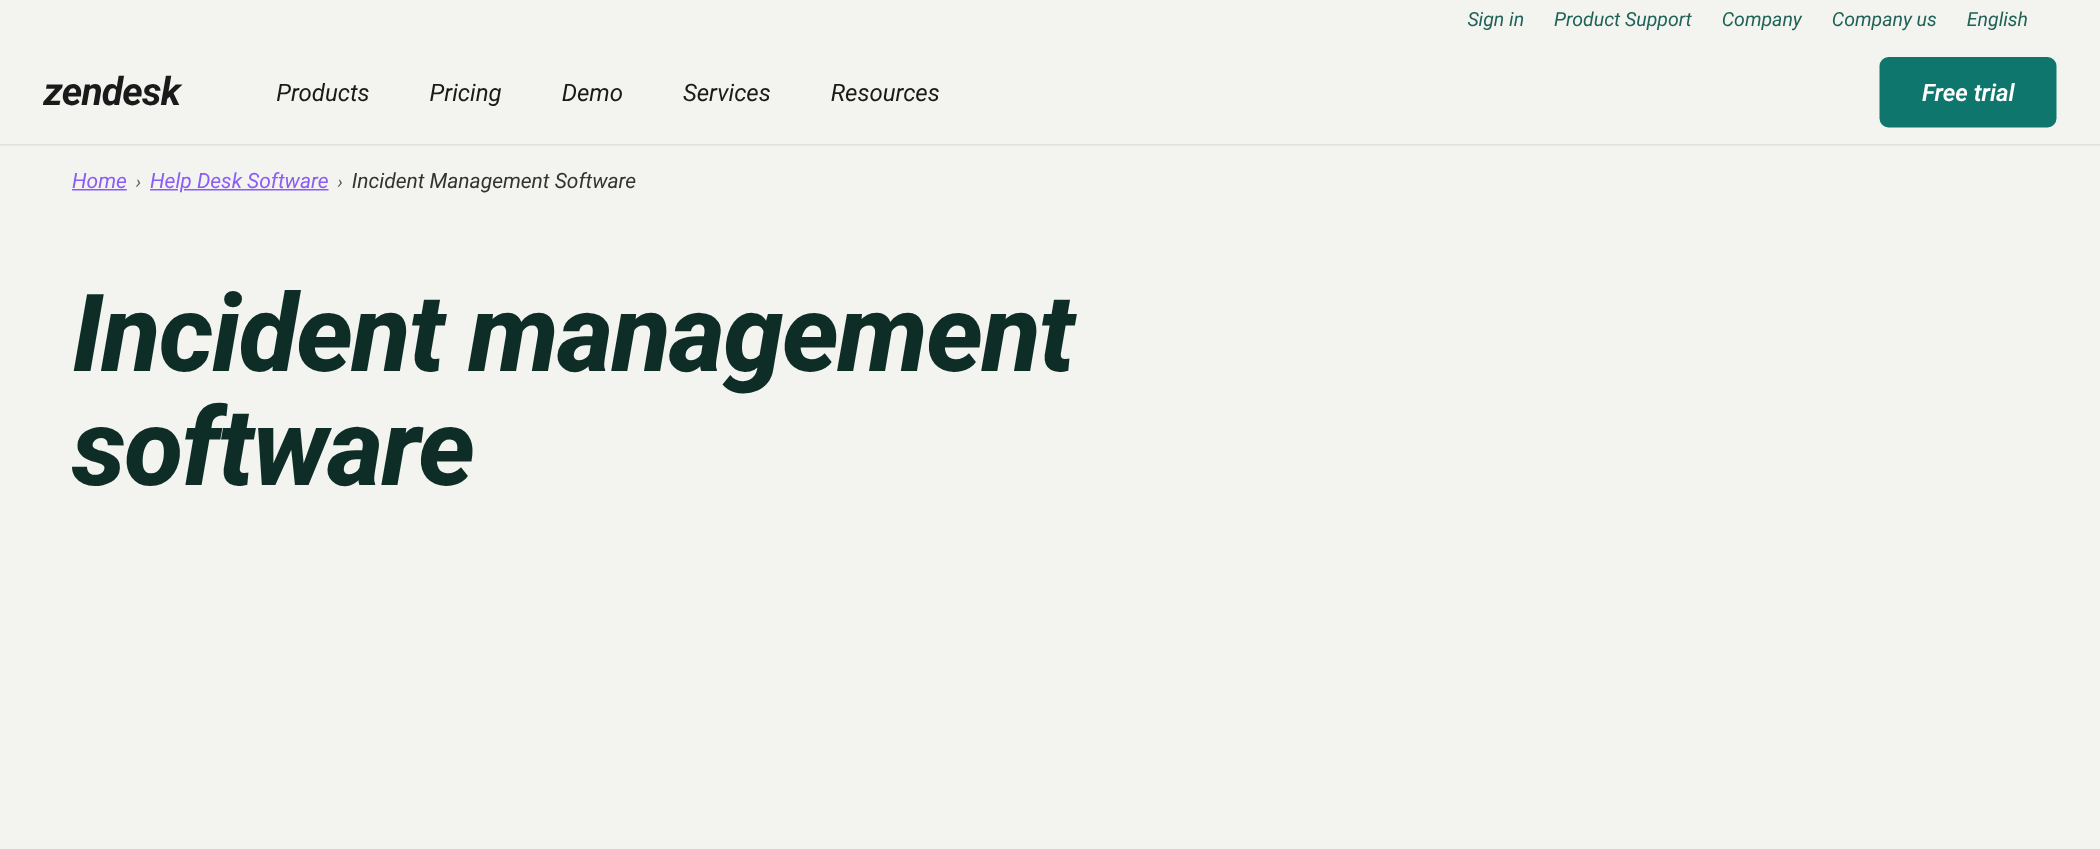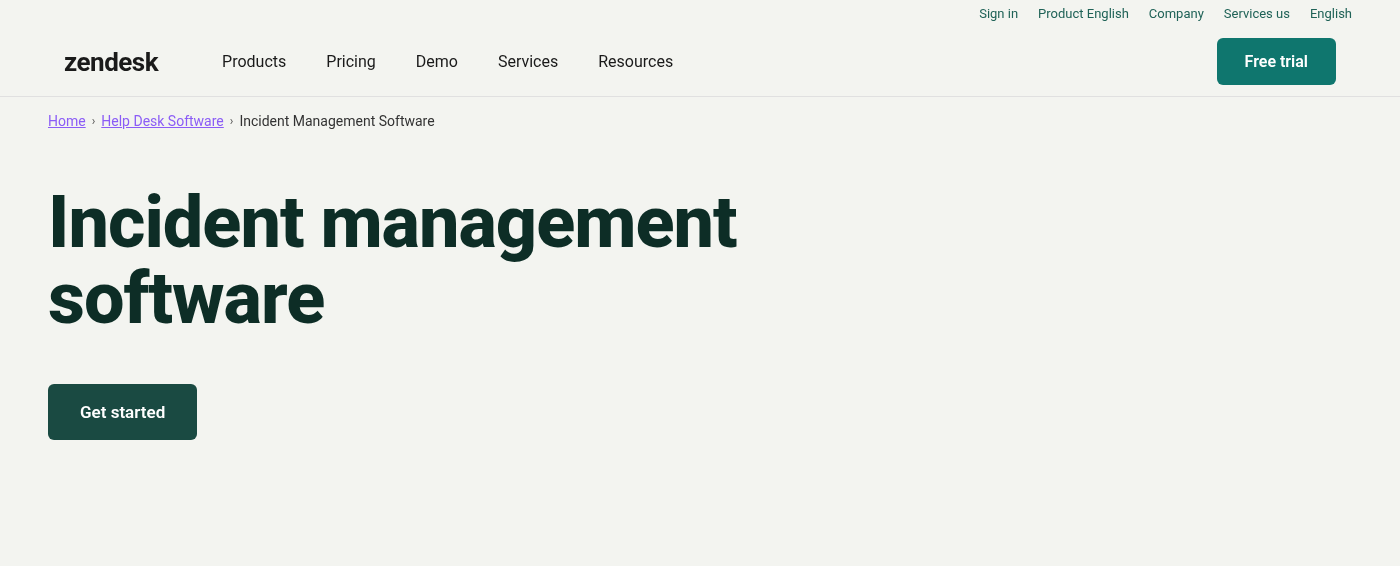--- a/index.html
+++ b/index.html
@@ -1,18 +1,19 @@
 <!DOCTYPE html>
 <html><head>
   <meta charset="utf-8">
   <style>
     * {
       margin: 0;
       padding: 0;
       box-sizing: border-box;
+      font-style: italic;
     }
 
     body {
       font-family: -apple-system, BlinkMacSystemFont, 'Segoe UI', Roboto, sans-serif;
       background-color: #f3f4f0;
       min-height: 566px;
       width: 1400px;
     }
 
     
@@ -29,21 +30,21 @@
       font-size: 13px;
       color: #1f6257;
       text-decoration: none;
       cursor: pointer;
     }
 
     
     .main-nav {
       display: flex;
       align-items: center;
-      padding: 0 64px;
+      padding: 0 29px;
       height: 70px;
       background-color: #f3f4f0;
       border-bottom: 1px solid #e0e0e0;
     }
 
     .logo {
       font-size: 26px;
       font-weight: 700;
       color: #1a1a1a;
       margin-right: 48px;
@@ -132,23 +133,23 @@
       cursor: pointer;
       border: none;
       display: inline-block;
     }
   </style>
 </head>
 <body>
 
 <div class="utility-bar">
   <a>Sign in</a>
-  <a>Product English</a>
+  <a>Product Support</a>
   <a>Company</a>
-  <a>Services us</a>
+  <a>Company us</a>
   <a>English</a>
 </div>
 
 <nav class="main-nav">
   <a class="logo">zendesk</a>
   <div class="nav-links">
     <a class="nav-link">Products</a>
     <a class="nav-link">Pricing</a>
     <a class="nav-link">Demo</a>
     <a class="nav-link">Services</a>
@@ -160,14 +161,13 @@
 <div class="breadcrumb">
   <a>Home</a>
   <span class="breadcrumb-separator">›</span>
   <a>Help Desk Software</a>
   <span class="breadcrumb-separator">›</span>
   <span class="breadcrumb-current">Incident Management Software</span>
 </div>
 
 <section class="hero">
   <h1 class="hero-title">Incident management software</h1>
-  <a class="get-started-btn">Get started</a>
 </section>
 
 </body></html>

